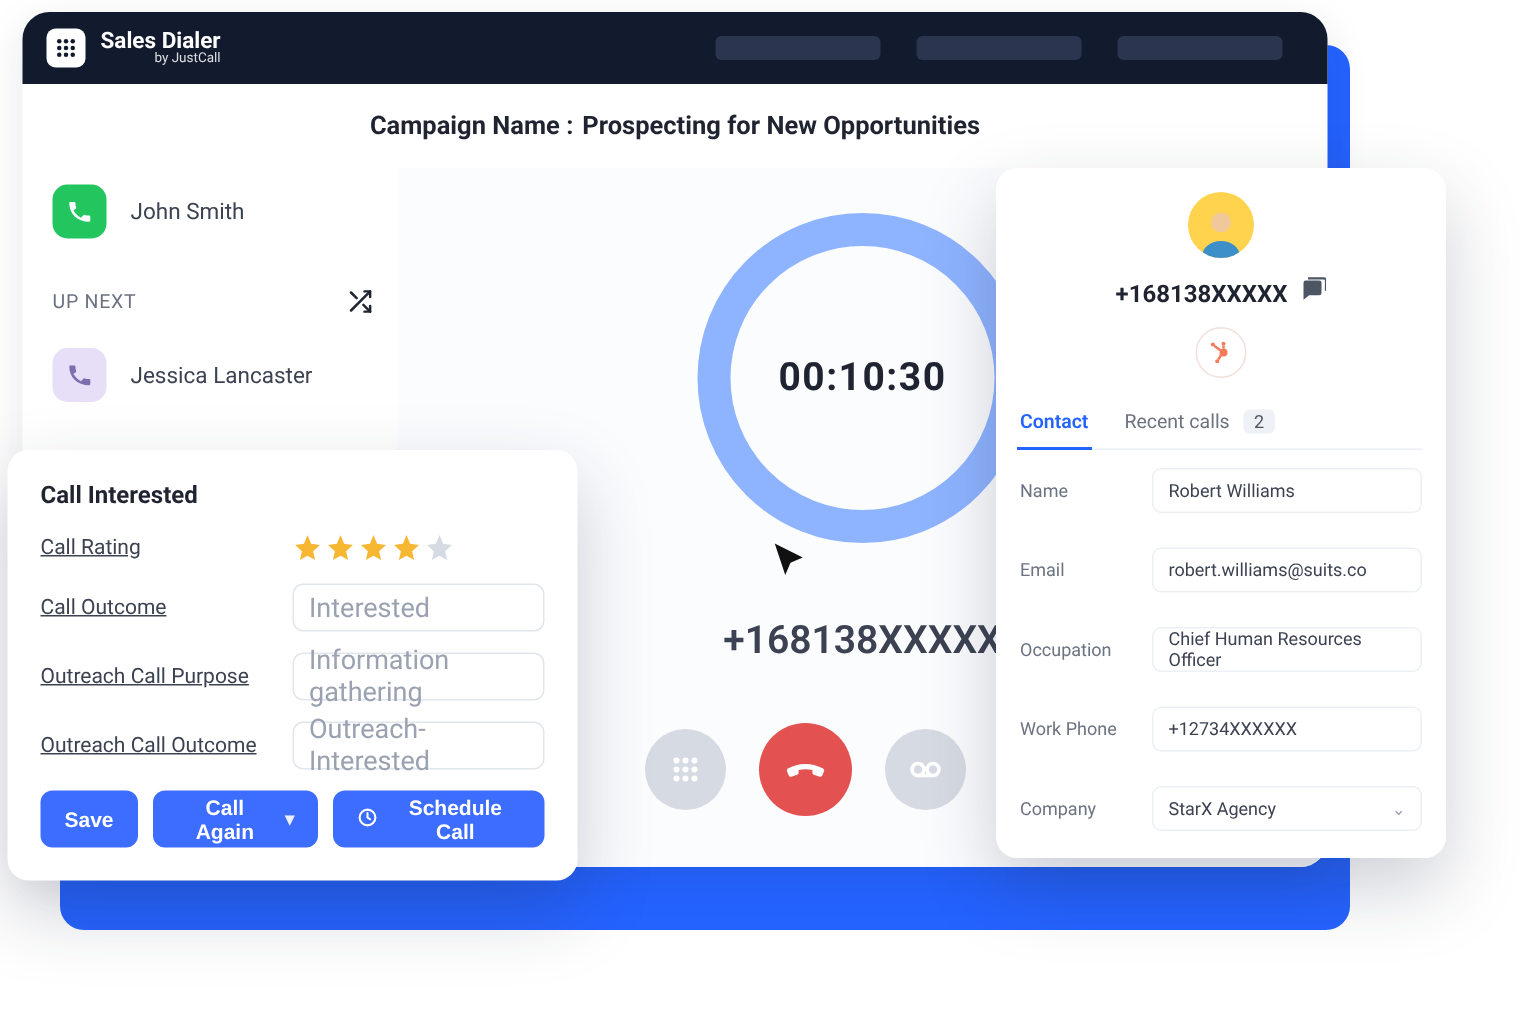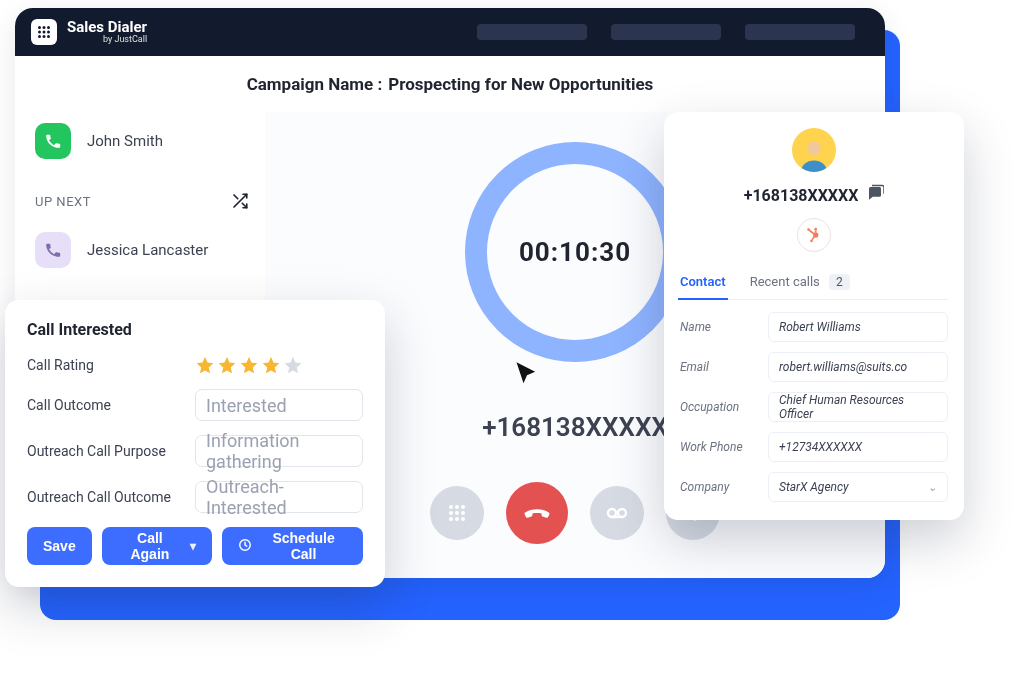--- a/index.html
+++ b/index.html
@@ -76,21 +76,21 @@
   .ctrl.hang svg { width: 30px; height: 30px; }
 
   
   .dispo {
     position: absolute; left: 5px; top: 300px; width: 380px;
     background: #fff; border-radius: 14px; padding: 20px 22px 22px 22px;
     box-shadow: 0 20px 50px rgba(30, 40, 70, .22);
   }
   .dispo h3 { font-size: 16px; font-weight: 700; color: #1f2430; margin-bottom: 16px; }
   .dispo-row { display: flex; align-items: center; gap: 12px; margin-bottom: 14px; }
-  .dispo-row .lab { width: 156px; font-size: 14px; color: #3c4252; }
+  .dispo-row .lab { width: 156px; font-size: 14px; color: #3c4252; text-decoration: underline; }
   .stars { display: flex; gap: 2px; }
   .stars svg { width: 20px; height: 20px; }
   .dispo-input { flex: 1; height: 32px; border: 1px solid #e1e5ec; border-radius: 7px; padding: 0 10px; font-size: 18px; color: #9aa1b0; display: flex; align-items: center; }
   .check-row { display: flex; align-items: center; gap: 10px; margin: 10px 0 18px 2px; font-size: 14px; color: #3c4252; }
   .check { width: 16px; height: 16px; border: 2px solid #d6dbe3; border-radius: 4px; }
   .dispo-btns { display: flex; gap: 10px; }
   .btn {
     background: #3d6dff; color: #fff; border-radius: 8px; height: 38px;
     padding: 0 16px; font-size: 14px; font-weight: 600; display: inline-flex;
     align-items: center; gap: 8px; border: none;
@@ -109,21 +109,21 @@
     overflow: hidden; display: flex; align-items: flex-end; justify-content: center;
   }
   .avatar svg { width: 38px; height: 38px; }
   .contact-phone { font-size: 16px; font-weight: 700; color: #1f2430; display: flex; align-items: center; gap: 8px; }
   .hubspot { width: 34px; height: 34px; border-radius: 50%; border: 1px solid #f0e1dc; display: flex; align-items: center; justify-content: center; color: #f47a59; }
   .tabs { display: flex; align-items: flex-start; gap: 24px; margin-top: 16px; border-bottom: 1px solid #ecf0f6; }
   .tab { font-size: 13px; color: #6b7280; padding: 6px 0 10px 0; position: relative; }
   .tab.active { color: #2563ff; font-weight: 600; }
   .tab.active::after { content: ""; position: absolute; left: -2px; right: -2px; bottom: -1px; height: 2px; background: #2563ff; }
   .badge { background: #eef1f6; color: #4b5563; border-radius: 4px; padding: 1px 7px; font-size: 12px; margin-left: 6px; }
-  .fields { margin-top: 12px; display: grid; grid-template-columns: 88px 1fr; row-gap: 10px; align-items: center; font-style: italic; }
+  .fields { margin-top: 12px; display: grid; grid-template-columns: 88px 1fr; row-gap: 23px; align-items: center; }
   .f-lab { font-size: 12px; color: #6b7280; }
   .f-val { height: 30px; border: 1px solid #ecf0f6; border-radius: 6px; font-size: 12px; color: #3c4252; display: flex; align-items: center; padding: 0 10px; justify-content: space-between; }
   .f-val .chev { color: #9aa1b0; font-size: 11px; }
 
 </style>
 </head>
 <body>
 
 <div class="stage">
   <div class="back-panel"></div>

